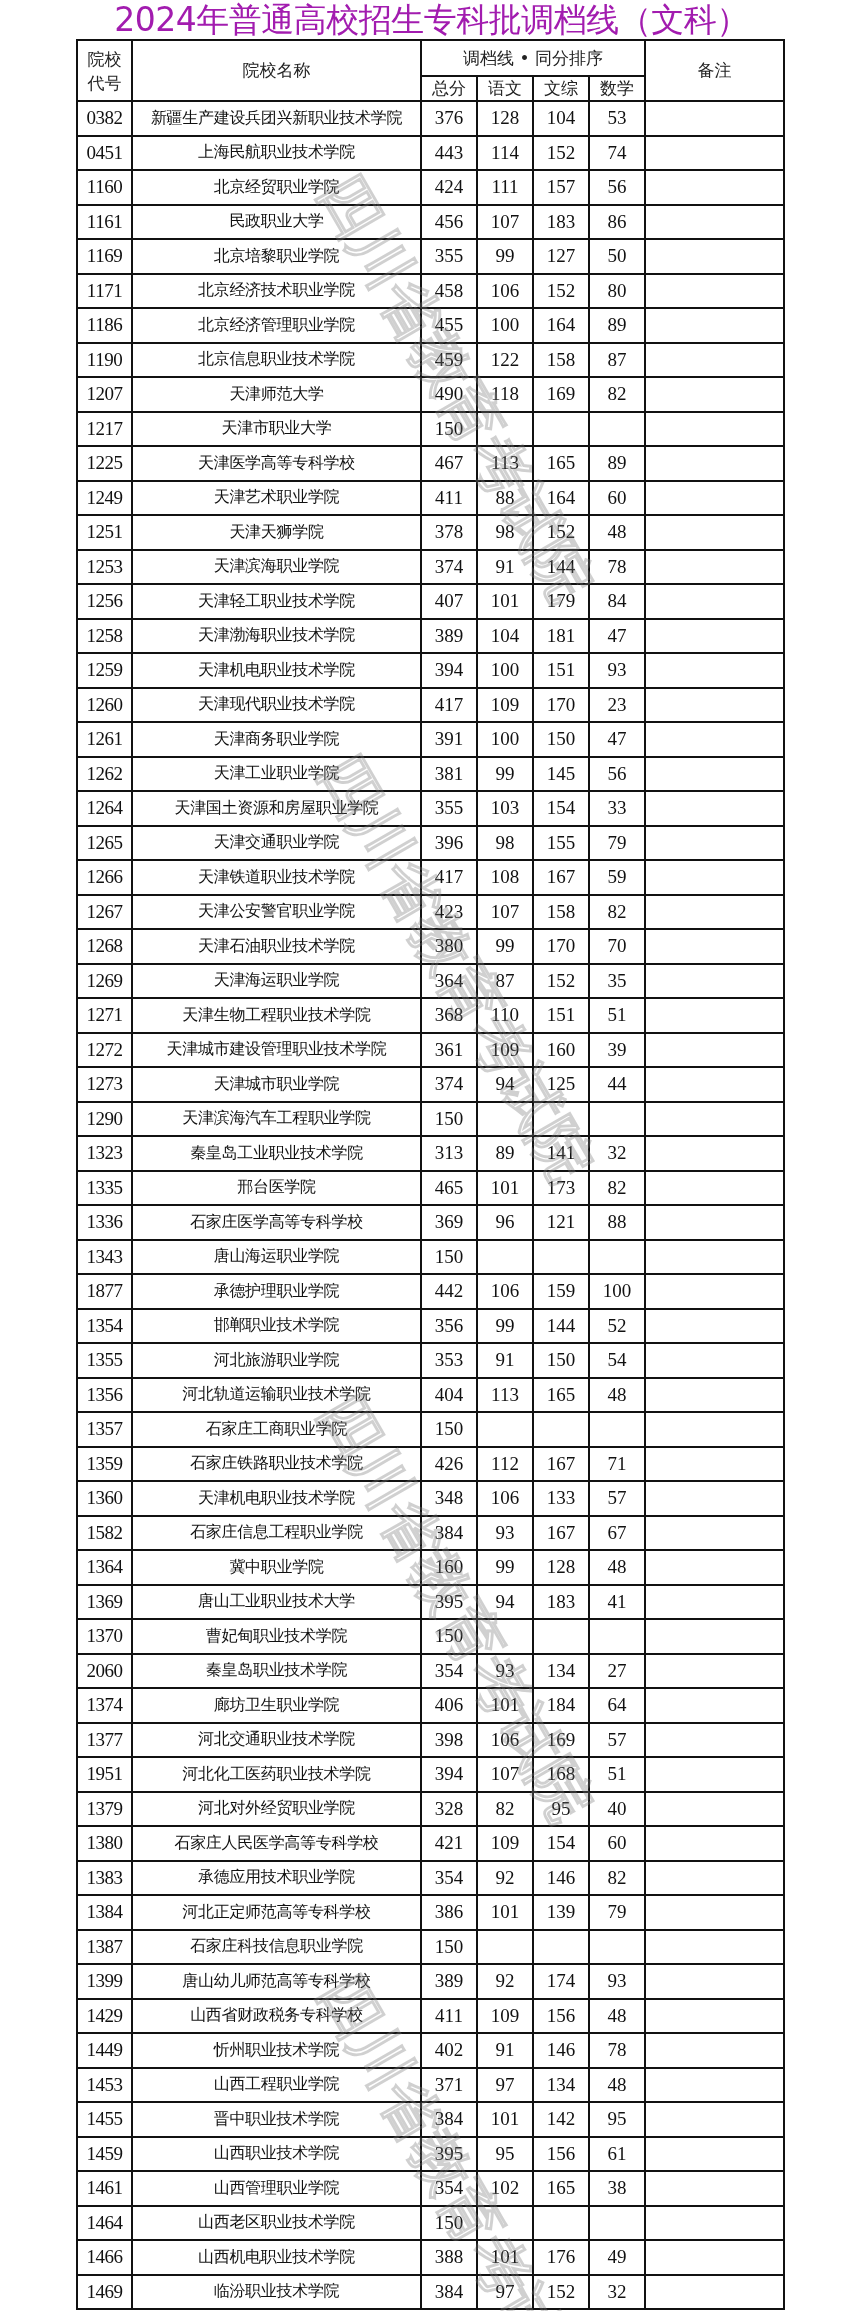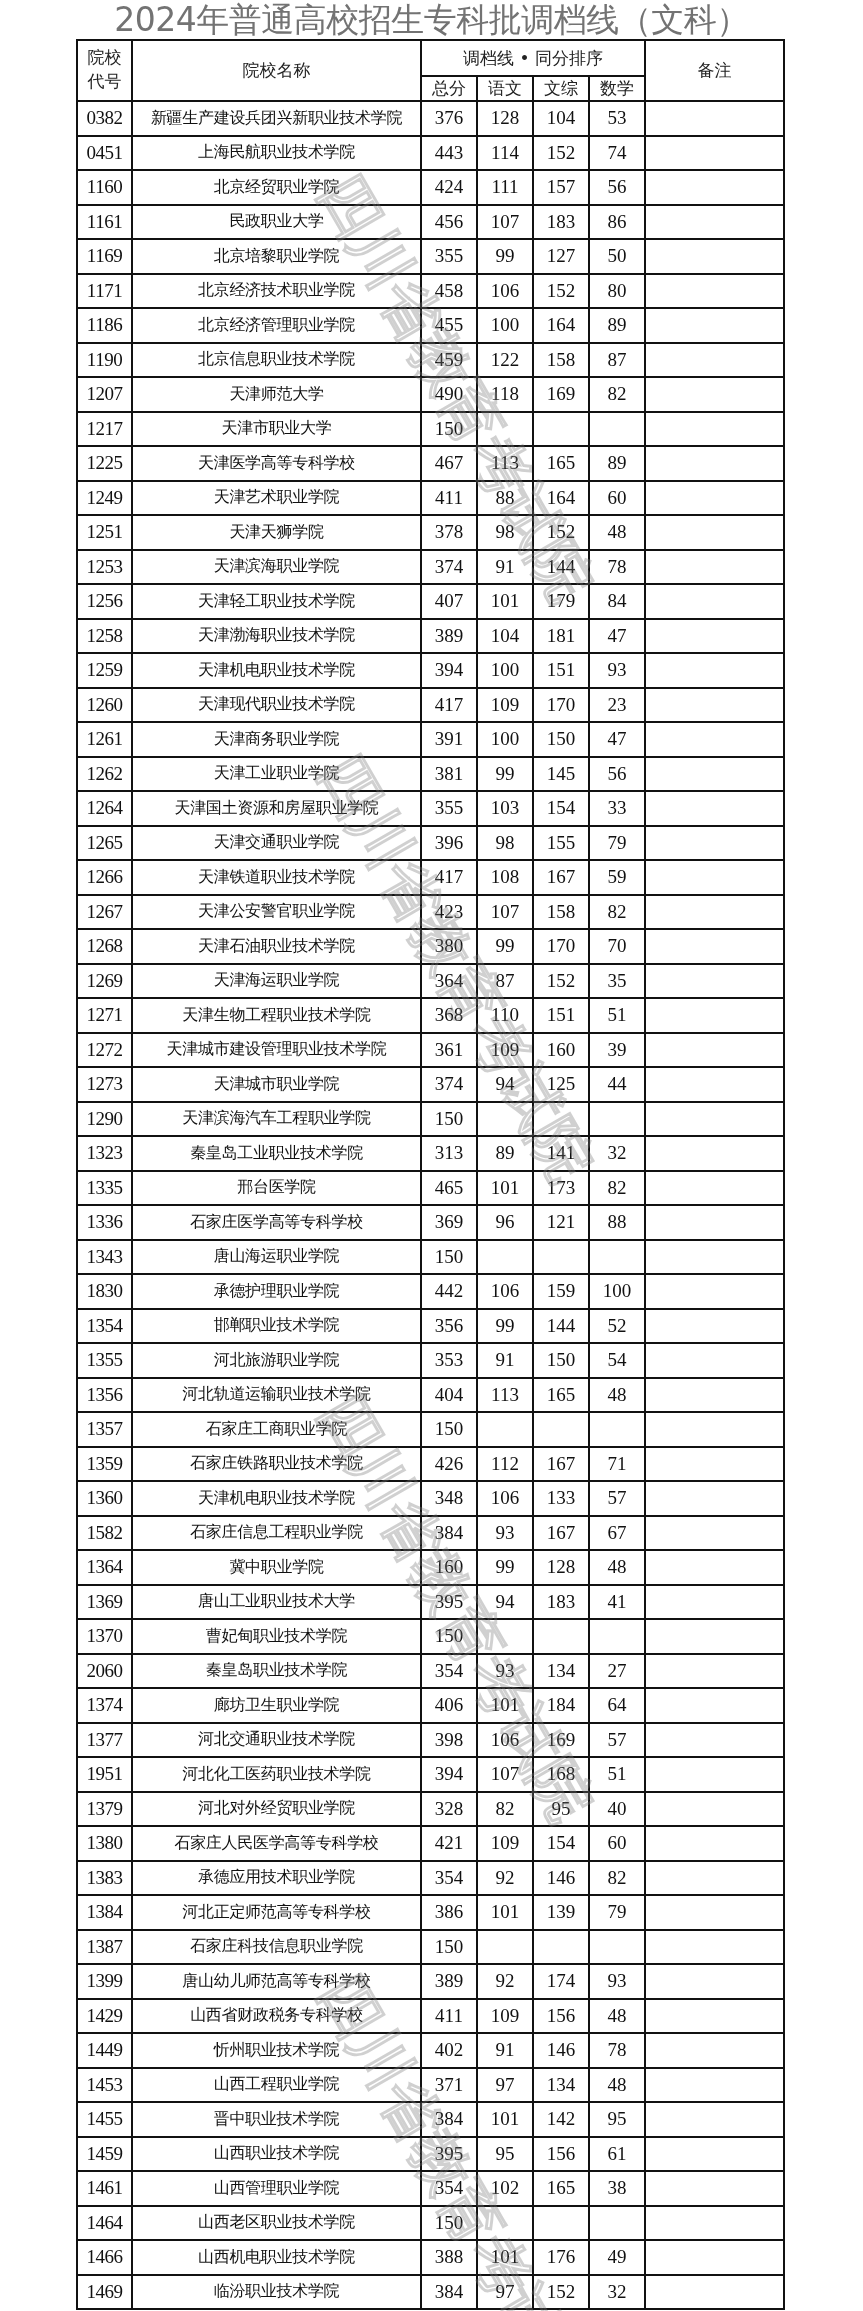--- a/index.html
+++ b/index.html
@@ -1,20 +1,20 @@
 <!DOCTYPE html>
 <html><head>
 <meta charset="utf-8">
 <style>
   html, body { margin: 0; padding: 0; background: #ffffff; }
   body { width: 863px; height: 2311px; position: relative; overflow: hidden;
          font-family: "DejaVu Serif", "Liberation Serif", serif; color: #111; }
   .title { position: absolute; left: 0; top: 0; width: 863px; height: 39px;
            text-align: center; font-family: "DejaVu Sans", "Liberation Sans", sans-serif;
-           font-size: 33px; line-height: 39px; letter-spacing: -0.5px; color: #737373; }
+           font-size: 33px; line-height: 39px; letter-spacing: -0.5px; color: #a21caf; }
   table.grid { position: absolute; left: 76px; top: 39px; border-collapse: collapse;
                table-layout: fixed; width: 707px; }
   table.grid td, table.grid th { border: 2px solid #111; padding: 0; text-align: center;
                vertical-align: middle; font-weight: normal; overflow: hidden; white-space: nowrap; }
   th { font-size: 17px; color: #222; }
   th.h-top { height: 34px; margin-left: 43px; }
   th.h-sub { height: 22px; }
   td { height: 32.5px; font-size: 17px; }
   td.code { font-family: "Liberation Serif", "DejaVu Serif", serif; font-size: 19px; letter-spacing: -0.5px; }
   td.num { font-family: "Liberation Serif", "DejaVu Serif", serif; font-size: 19px; }
@@ -34,21 +34,21 @@
     <col style="width:55px">
     <col style="width:289px">
     <col style="width:56px">
     <col style="width:56px">
     <col style="width:56px">
     <col style="width:56px">
     <col style="width:139px">
   </colgroup>
   <thead>
     <tr>
-      <th rowspan="2" style="line-height:24px;font-family:Liberation Mono, monospace;">
+      <th rowspan="2" style="line-height:24px;">
         <span>院校</span><br>
         <span>代号</span>
       </th>
       <th rowspan="2">院校名称</th>
       <th colspan="4" class="h-top">调档线 • 同分排序</th>
       <th rowspan="2">备注</th>
     </tr>
     <tr>
       <th class="h-sub">总分</th>
       <th class="h-sub">语文</th>
@@ -357,21 +357,21 @@
       <tr>
         <td class="code">1343</td>
         <td class="name">唐山海运职业学院</td>
         <td class="num">150</td>
         <td class="num"></td>
         <td class="num"></td>
         <td class="num"></td>
         <td class="rem"></td>
       </tr>
       <tr>
-        <td class="code">1830</td>
+        <td class="code">1877</td>
         <td class="name">承德护理职业学院</td>
         <td class="num">442</td>
         <td class="num">106</td>
         <td class="num">159</td>
         <td class="num">100</td>
         <td class="rem"></td>
       </tr>
       <tr>
         <td class="code">1354</td>
         <td class="name">邯郸职业技术学院</td>

